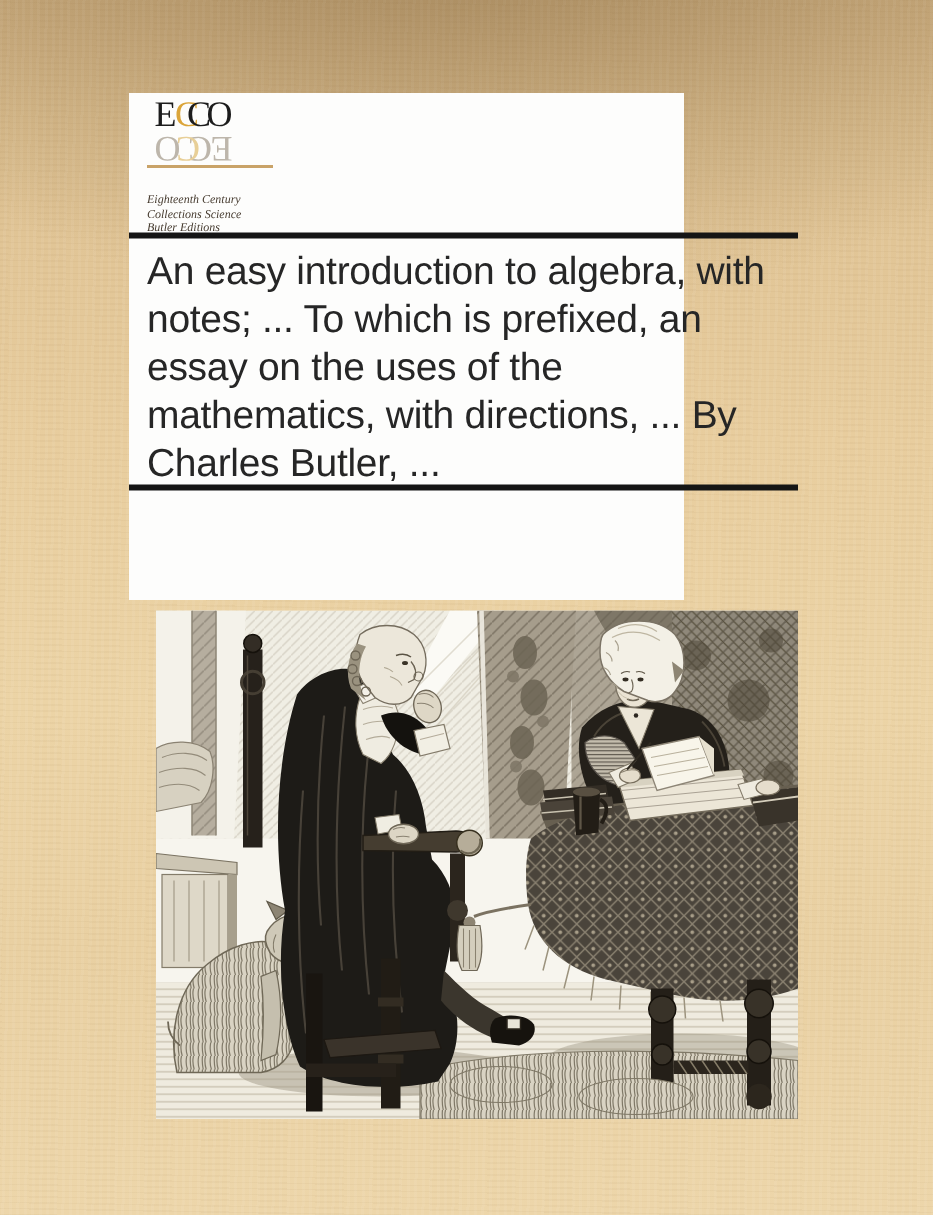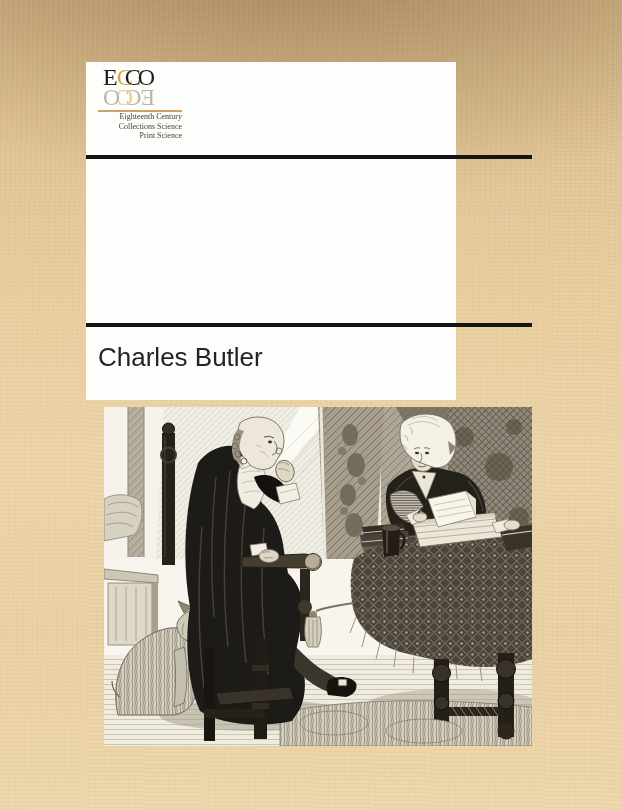--- a/index.html
+++ b/index.html
@@ -17,21 +17,21 @@
   .logo-word,.logo-reflection{display:inline-block;margin-left:5px;font-size:24px;line-height:19px;color:var(--logo-black,#1c1c1c);white-space:nowrap;}
   .logo-word .l2{color:var(--logo-gold,#dba53a);margin-left:-1px;}
   .logo-word .l3{margin-left:-8px;}
   .logo-word .l4{margin-left:-3px;}
   .refl-row{height:18px;line-height:18px;}
   .logo-reflection{transform:rotate(180deg);color:var(--logo-reflection-gray,#bdb6ab);font-size:24px;line-height:18px;}
   .logo-reflection .l2{margin-left:-1px;}
   .logo-reflection .l3{margin-left:-8px;color:var(--logo-reflection-gold,#e8cf97);}
   .logo-reflection .l4{margin-left:-3px;}
   .logo-rule{margin-top:3px;width:84px;height:2px;background:var(--logo-rule-gold,#c9a368);}
-  .logo-tagline{margin-top:0;width:84px;text-align:right;font-size:8px;line-height:9.5px;color:var(--tagline-brown,#473c30);}
+  .logo-tagline{margin-top:16px;width:84px;text-align:left;font-size:8px;line-height:9.5px;color:var(--tagline-brown,#473c30);font-style:italic;}
   .category{position:absolute;left:97px;top:27px;font-size:23px;color:#1f1f1f;white-space:nowrap;}
   .hrule{position:absolute;left:0;width:446px;height:4px;background:var(--rule-black,#151515);}
   .rule-1{top:93px;}
   .rule-2{top:261px;}
   .title{position:absolute;left:12px;top:102px;width:422px;margin:0;font-size:26px;line-height:32px;font-weight:normal;letter-spacing:-0.2px;color:var(--title-text,#262626);}
   .author{position:absolute;left:12px;top:280px;font-size:26px;color:#232323;}
   .illustration{position:absolute;left:104px;top:407px;width:428px;height:339px;}
 </style>
 </head>
 <body>
@@ -46,31 +46,31 @@
     </div>
     <div class="refl-row">
       <span class="logo-reflection">
         <span class="l1">E</span><span class="l2">C</span><span class="l3">C</span><span class="l4">O</span>
       </span>
     </div>
     <div class="logo-rule"></div>
     <div class="logo-tagline">
       <div>Eighteenth Century</div>
       <div>Collections Science</div>
-      <div>Print Science</div>
+      <div>Butler Editions</div>
     </div>
   </div>
 
 
   <div class="hrule rule-1"></div>
 
+  <h1 class="title">An easy introduction to algebra, with notes; ... To which is prefixed, an essay on the uses of the mathematics, with directions, ... By Charles Butler, ...</h1>
 
   <div class="hrule rule-2"></div>
 
-  <div class="author">Charles Butler</div>
 </div>
 
 <div class="illustration">
 <svg viewBox="0 0 428 339" width="428" height="339" xmlns="http://www.w3.org/2000/svg">
   <defs>
     <pattern id="pWall" width="6" height="6" patternUnits="userSpaceOnUse">
       <rect width="6" height="6" fill="#eceadf"></rect>
       <path d="M0 6 L6 0" stroke="#c6bfb0" stroke-width="0.9" fill="none"></path>
     </pattern>
     <pattern id="pCarved" width="8" height="8" patternUnits="userSpaceOnUse">

